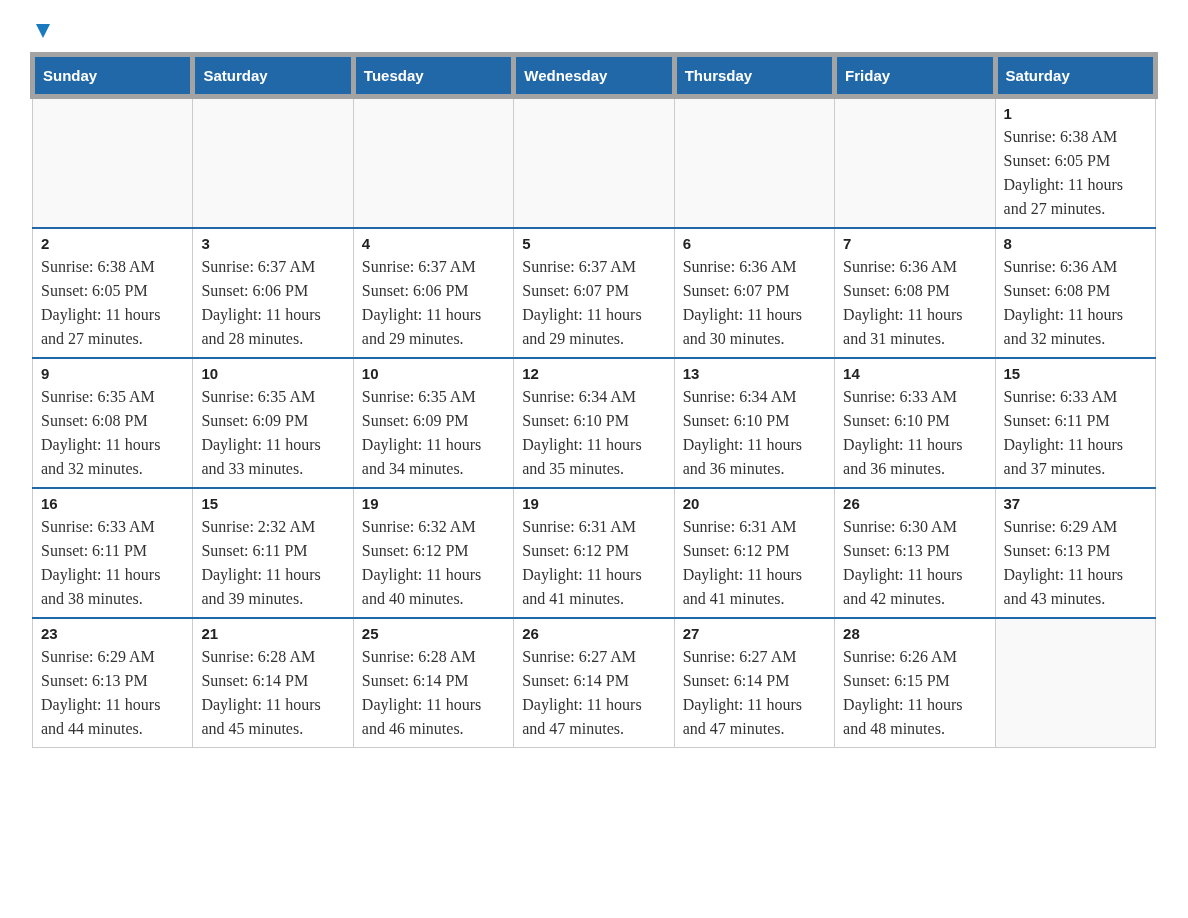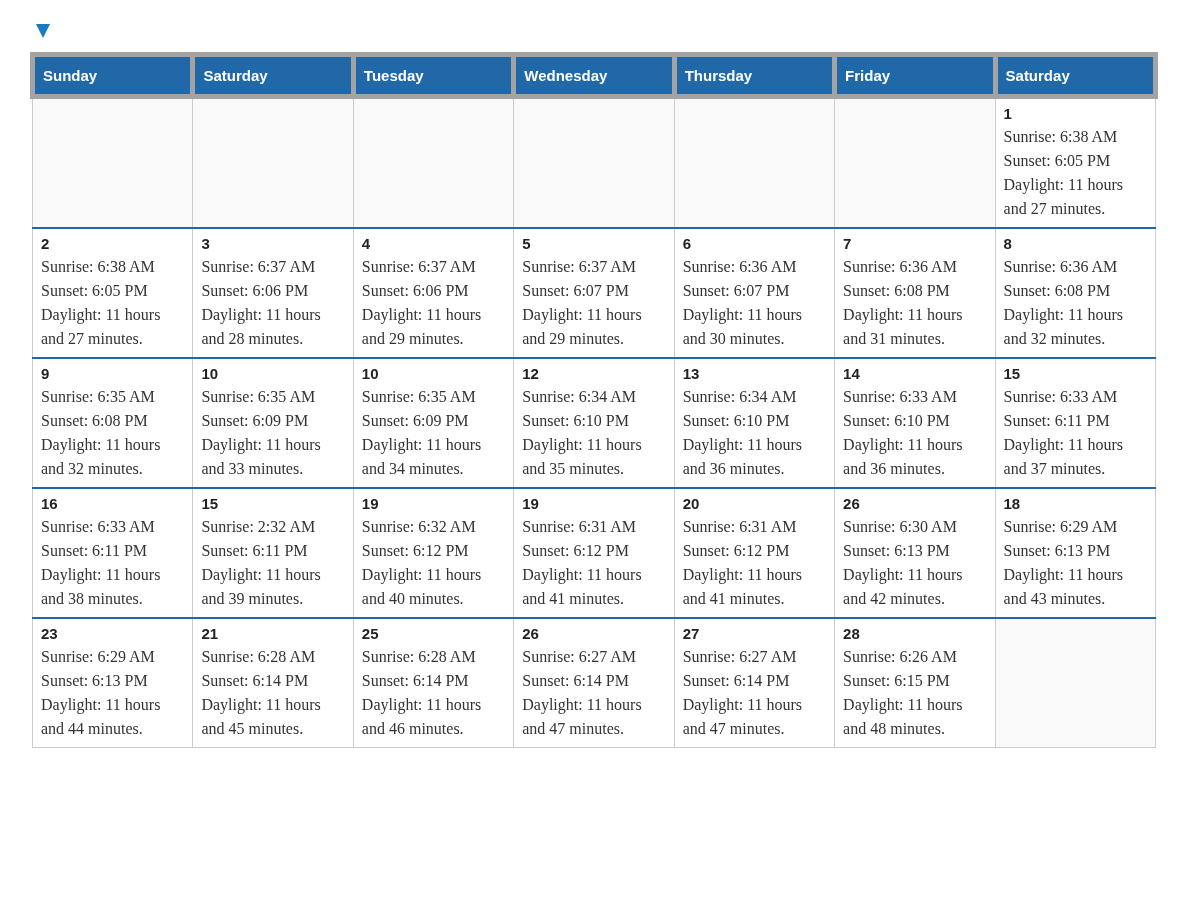--- a/index.html
+++ b/index.html
@@ -288,21 +288,21 @@
 and 41 minutes.</div>
         </td>
         <td>
           <span class="day-number">26</span>
           <div class="day-info">Sunrise: 6:30 AM
 Sunset: 6:13 PM
 Daylight: 11 hours
 and 42 minutes.</div>
         </td>
         <td>
-          <span class="day-number">18</span>
+          <span class="day-number">37</span>
           <div class="day-info">Sunrise: 6:29 AM
 Sunset: 6:13 PM
 Daylight: 11 hours
 and 43 minutes.</div>
         </td>
       </tr>
       <tr>
         <td>
           <span class="day-number">23</span>
           <div class="day-info">Sunrise: 6:29 AM

